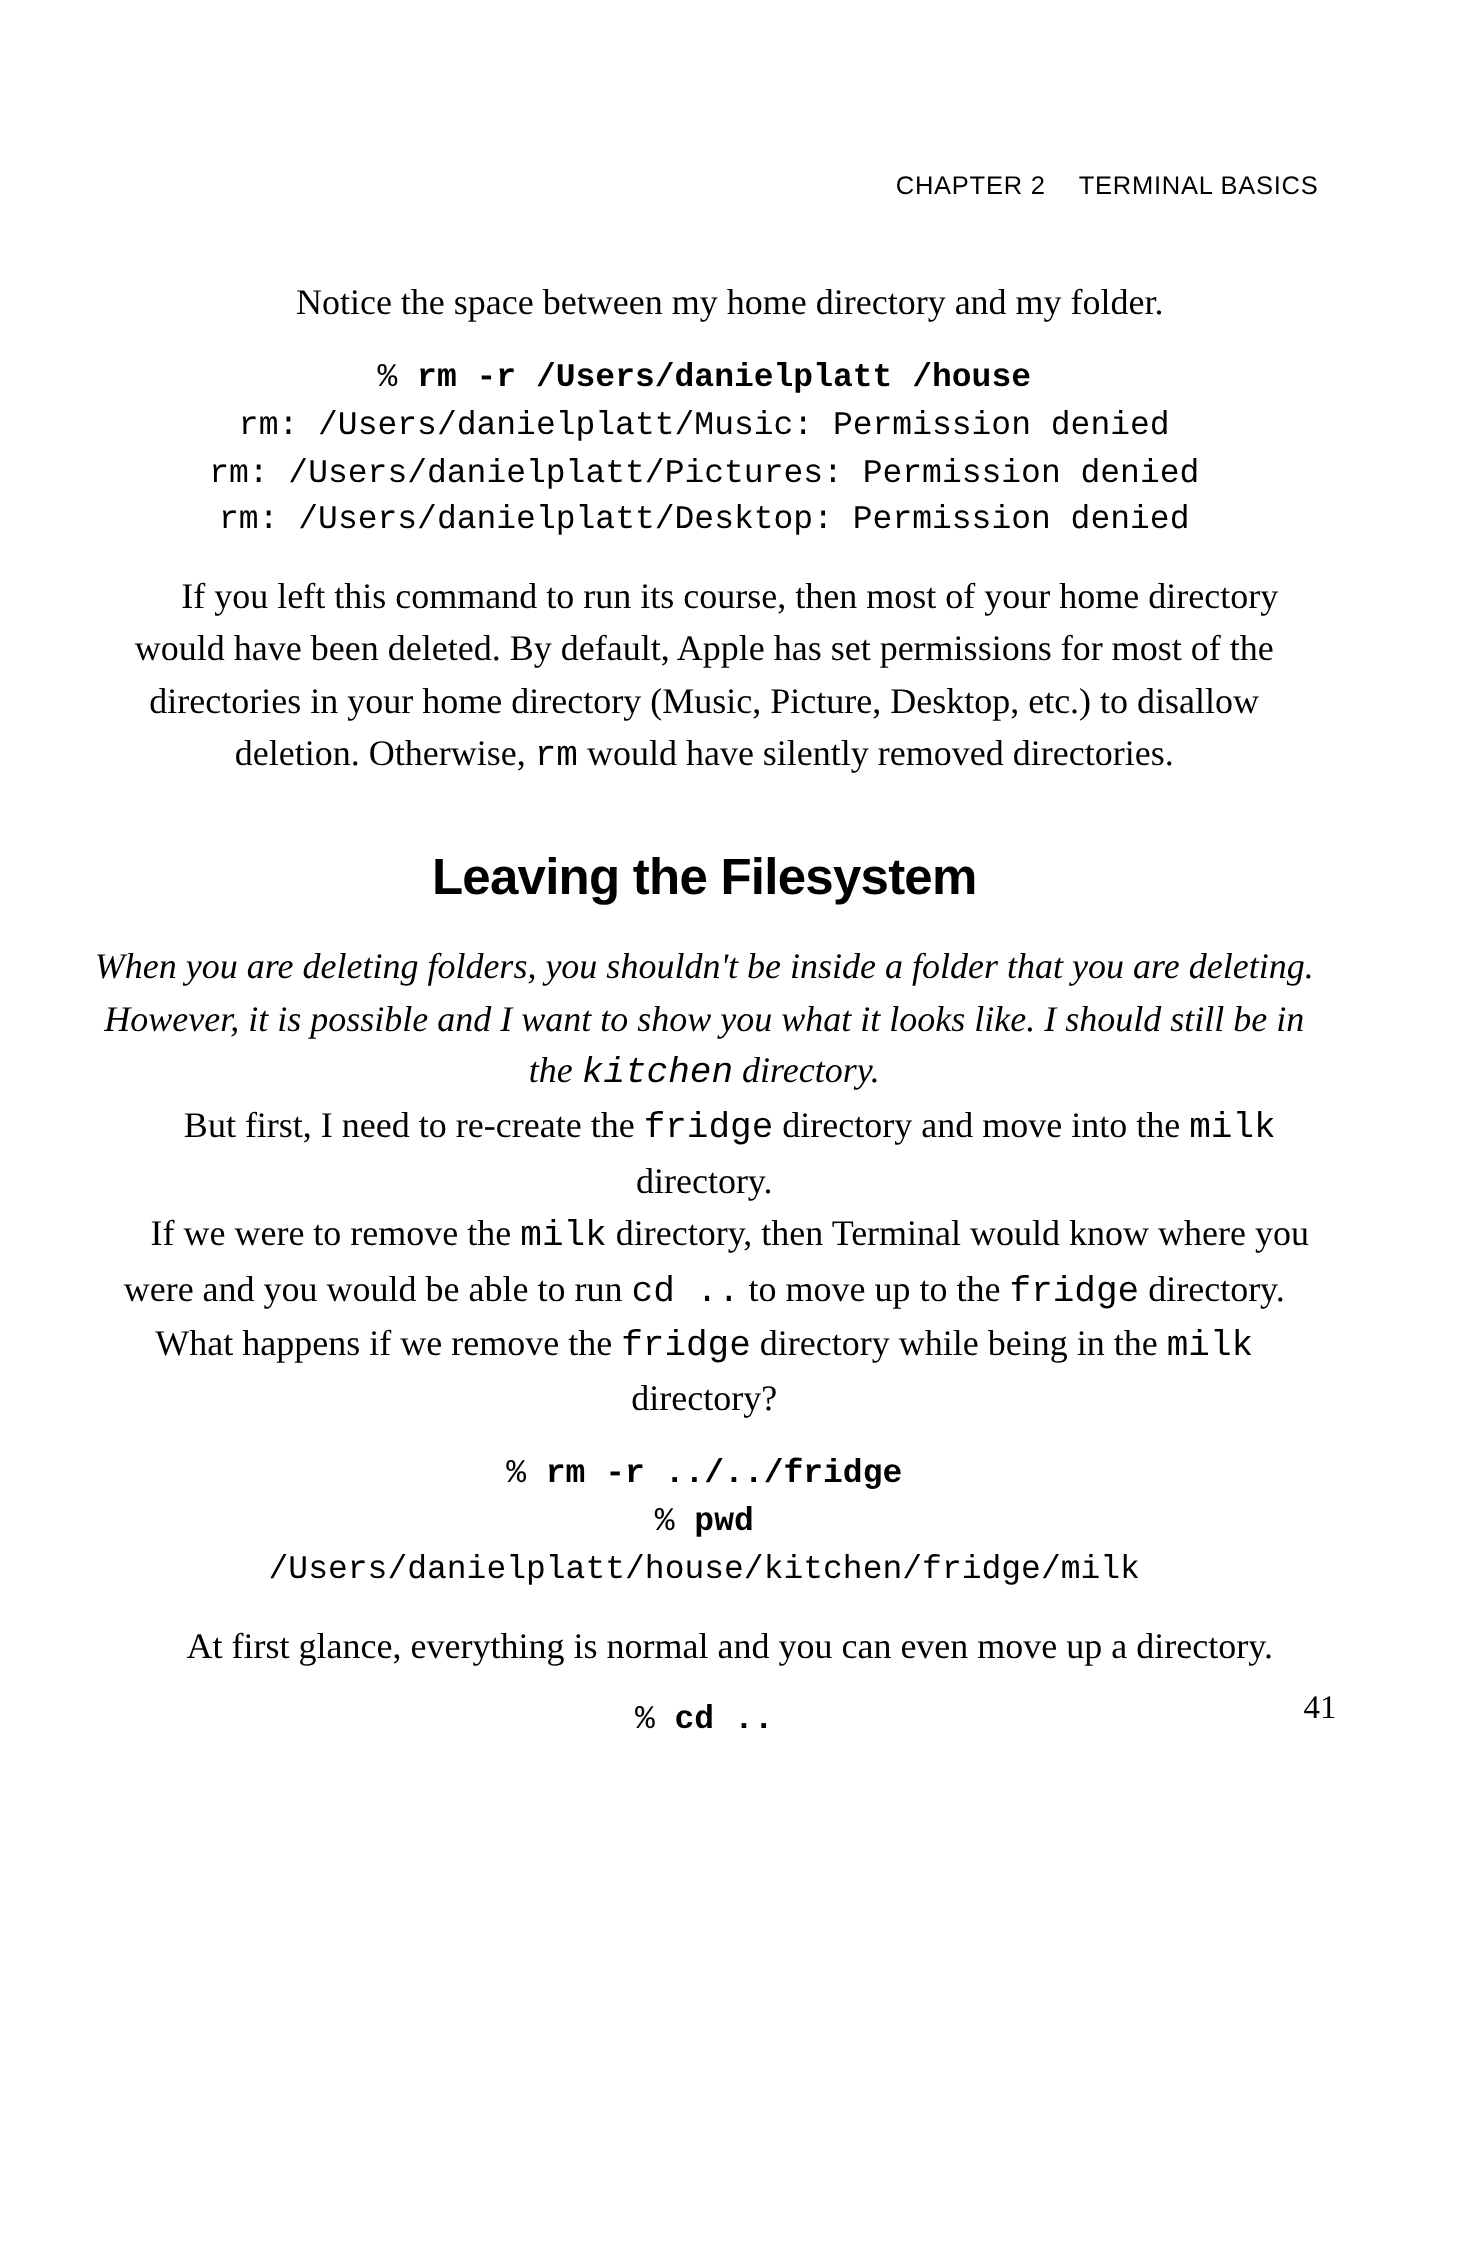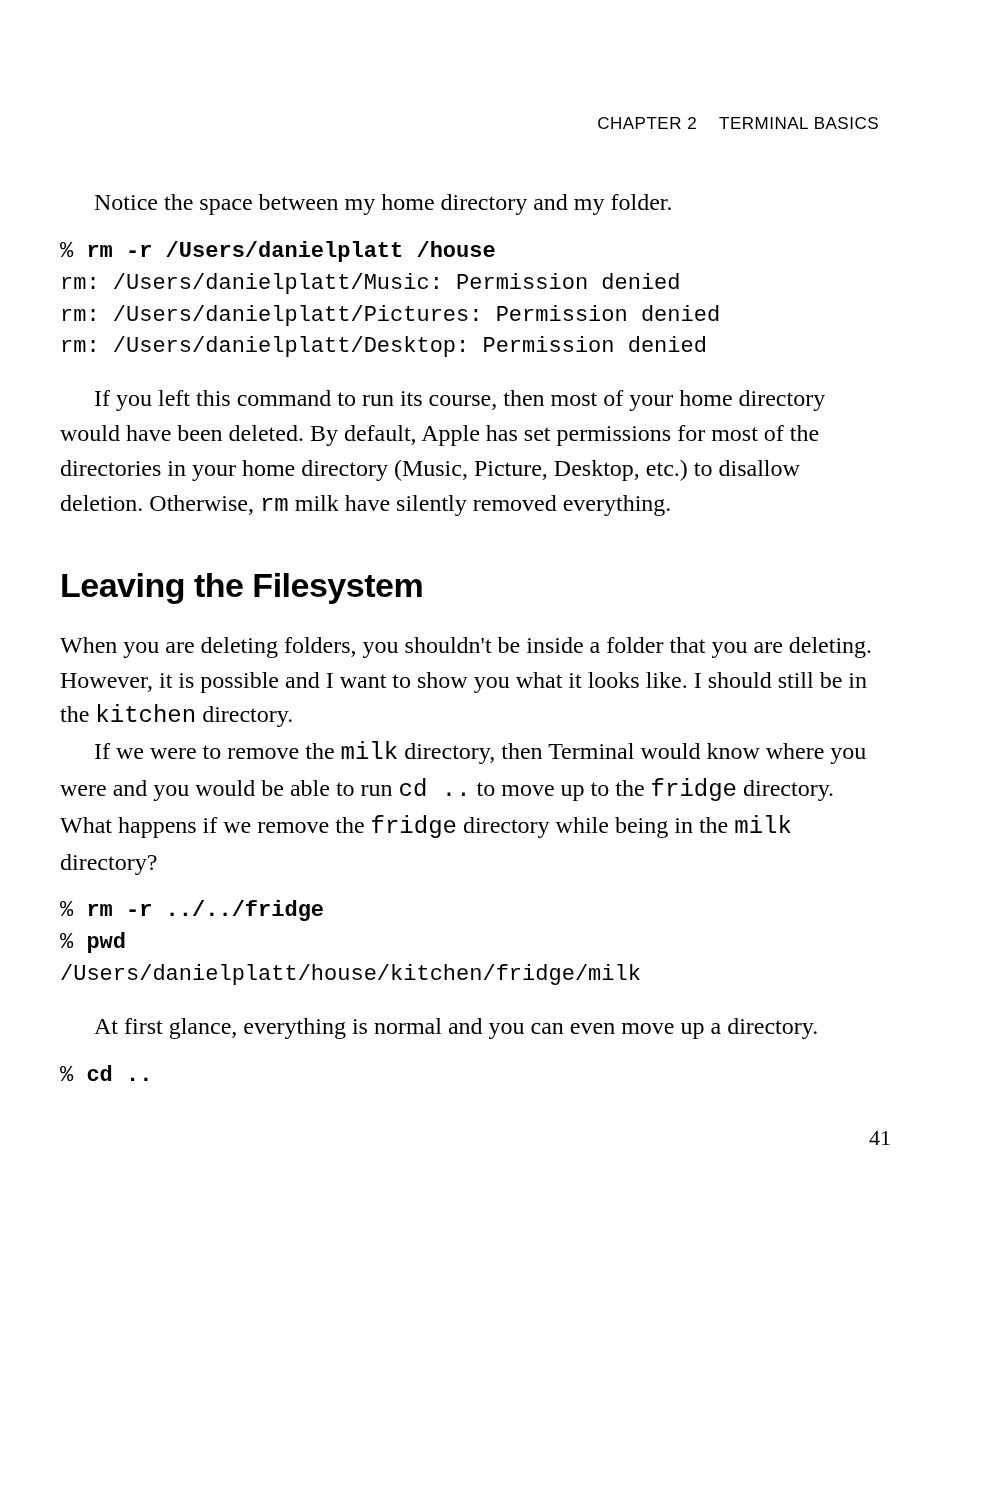--- a/index.html
+++ b/index.html
@@ -10,20 +10,21 @@
   }
   .page {
     width: 989px;
     height: 1252px;
     box-sizing: border-box;
     padding: 110px 110px 0 60px;
     position: relative;
     font-family: Georgia, 'Times New Roman', serif;
     font-size: 24px;
     line-height: 1.45;
+    text-align: center;
   }
   .running-head {
     position: absolute;
     top: 112px;
     right: 110px;
     font-family: Arial, Helvetica, sans-serif;
     font-size: 17px;
     letter-spacing: 0.5px;
     color: #000;
   }
@@ -32,20 +33,21 @@
   }
   .content {
     margin-top: 75px;
   }
   p.body {
     margin: 0 0 0 0;
     text-indent: 34px;
   }
   p.body.noindent {
     text-indent: 0;
+    font-style: italic;
   }
   .code-block {
     font-family: 'Courier New', Courier, monospace;
     font-size: 22px;
     line-height: 1.45;
     margin: 16px 0 18px 0;
     white-space: pre;
   }
   .code-block .cmd {
     font-weight: 900;
@@ -80,26 +82,27 @@
 
   <div class="content">
 
     <p class="body">Notice the space between my home directory and my folder.</p>
 
     <div class="code-block"><span>%</span> <span class="cmd">rm -r /Users/danielplatt /house</span>
 <span>rm: /Users/danielplatt/Music: Permission denied</span>
 <span>rm: /Users/danielplatt/Pictures: Permission denied</span>
 <span>rm: /Users/danielplatt/Desktop: Permission denied</span></div>
 
-    <p class="body"><span>If you left this command to run its course, then most of your home directory would have been deleted. By default, Apple has set permissions for most of the directories in your home directory (Music, Picture, Desktop, etc.) to disallow deletion. Otherwise, </span><span class="mono">rm</span><span> milk have silently removed everything.</span></p>
+    <p class="body"><span>If you left this command to run its course, then most of your home directory would have been deleted. By default, Apple has set permissions for most of the directories in your home directory (Music, Picture, Desktop, etc.) to disallow deletion. Otherwise, </span><span class="mono">rm</span><span> would have silently removed directories.</span></p>
 
     <h2 class="section">Leaving the Filesystem</h2>
 
     <p class="body noindent"><span>When you are deleting folders, you shouldn't be inside a folder that you are deleting. However, it is possible and I want to show you what it looks like. I should still be in the </span><span class="mono">kitchen</span><span> directory.</span></p>
 
+    <p class="body"><span>But first, I need to re-create the </span><span class="mono">fridge</span><span> directory and move into the </span><span class="mono">milk</span><span> directory.</span></p>
 
 
     <p class="body"><span>If we were to remove the </span><span class="mono">milk</span><span> directory, then Terminal would know where you were and you would be able to run </span><span class="mono">cd ..</span><span> to move up to the </span><span class="mono">fridge</span><span> directory. What happens if we remove the </span><span class="mono">fridge</span><span> directory while being in the </span><span class="mono">milk</span><span> directory?</span></p>
 
     <div class="code-block"><span>%</span> <span class="cmd">rm -r ../../fridge</span>
 <span>%</span> <span class="cmd">pwd</span>
 <span>/Users/danielplatt/house/kitchen/fridge/milk</span></div>
 
     <p class="body">At first glance, everything is normal and you can even move up a directory.</p>
 

